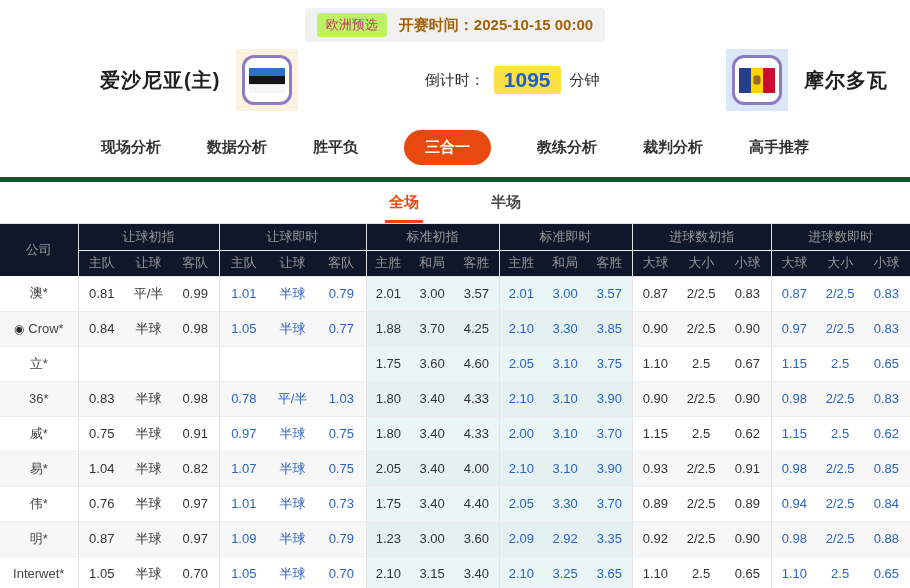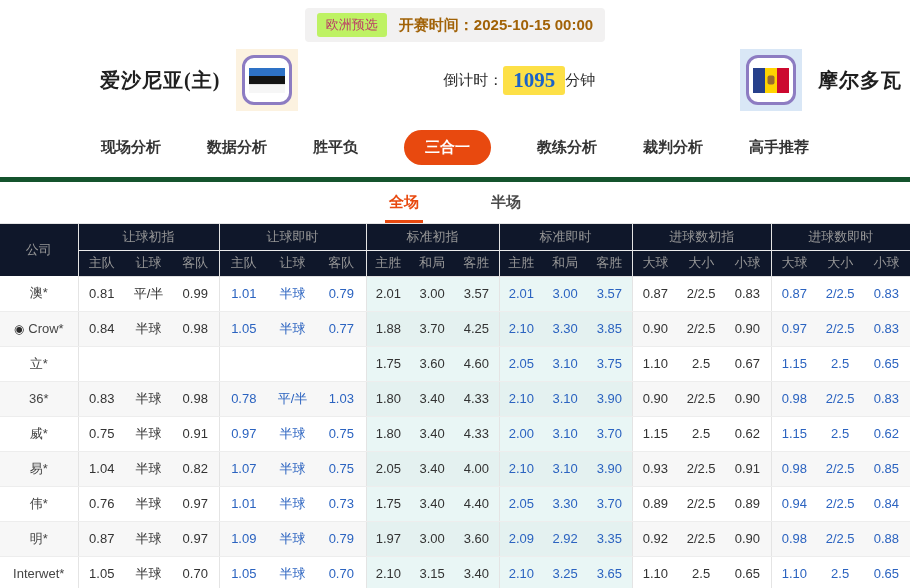--- a/index.html
+++ b/index.html
@@ -8,39 +8,39 @@
     width:910px; height:588px; overflow:hidden;
     background:#fff; color:#333;
     font-family:"Liberation Sans", "DejaVu Sans", sans-serif;
   }
   
   .topbar { display:flex; justify-content:center; padding-top:8px; }
   .top-pill { background:#f2f1f1; border-radius:4px; padding:5px 12px; display:flex; align-items:center; gap:12px; }
   .league-badge { background:#bef264; color:#bb3a66; font-size:13px; padding:3px 9px; border-radius:3px; }
   .kickoff { font-size:15px; font-weight:bold; color:#a16207; }
   
-  .teams { display:flex; align-items:center; padding:7px 0 9px;font-family:Liberation Serif, serif; }
+  .teams { display:flex; align-items:center; padding:7px 0 9px; }
   .team-side { display:flex; align-items:center; gap:16px; }
   .team-side.home { margin-left:100px; }
-  .team-side.away { margin-right:8px; }
+  .team-side.away { margin-right:22px; }
   .team-name { font-size:20px; font-weight:bold; color:#1f1f1f; letter-spacing:1px; }
   .flag-panel { padding:6px; }
   .flag-panel.home-bg { background:#fcf2e0; }
   .flag-panel.away-bg { background:#d9e7f6; }
   .flag-box { width:50px; height:50px; background:#fff; border:3px solid #8d7cc2; border-radius:12px;
               display:flex; align-items:center; justify-content:center; }
   .flag { width:36px; height:25px; display:flex; overflow:hidden; }
   .flag.h { flex-direction:column; }
   .ee-b { flex:1; background:#2e72c6; } .ee-k { flex:1; background:#141414; }
   .ee-w { flex:1; background:#f6f6f6; border-top:1px solid #e2e2e2; }
   .md-b { flex:1; background:#27408b; } .md-r { flex:1; background:#cc092f; }
   .md-y { flex:1; background:#ffd400; position:relative; }
   .md-y::after { content:""; position:absolute; left:50%; top:50%; width:7px; height:9px;
                  transform:translate(-50%,-50%); background:#9a6b2f; border-radius:2px; }
-  .countdown { flex:1; display:flex; align-items:center; justify-content:center; font-size:15px; color:#2b2b2b; }
+  .countdown { flex:1; display:flex; align-items:center; justify-content:center; gap:9px; font-size:15px; color:#2b2b2b; }
   .count-val { background:#fde047; color:#1a62c9; font-weight:bold; font-size:21px; padding:2px 10px; border-radius:3px; }
   
   .nav { display:flex; justify-content:center; align-items:center; gap:46px; padding:10px 16px 12px;
          font-size:15px; font-weight:bold; }
   .nav-tab { color:#333; cursor:pointer; white-space:nowrap; }
   .nav-tab.active { background:#e8490f; color:#fff; padding:8px 21px; border-radius:20px; }
   
   .subtabs { display:flex; justify-content:center; gap:64px; border-top:5px solid #14532d;
              border-bottom:1px solid #e5e5e5; font-size:15px; font-weight:bold; }
   .subtab { padding:11px 4px 8px; border-bottom:3px solid transparent; color:#4a4a4a; cursor:pointer; }
@@ -321,21 +321,21 @@
         <td class="live gend">0.84</td>
       </tr>
       <tr>
         <td class="company gend">明*</td>
         <td class="">0.87</td>
         <td class="">半球</td>
         <td class="gend">0.97</td>
         <td class="live">1.09</td>
         <td class="live">半球</td>
         <td class="live gend">0.79</td>
-        <td class="std">1.97</td>
+        <td class="std">1.23</td>
         <td class="std">3.00</td>
         <td class="std gend">3.60</td>
         <td class="live std">2.09</td>
         <td class="live std">2.92</td>
         <td class="live std gend">3.35</td>
         <td class="">0.92</td>
         <td class="">2/2.5</td>
         <td class="gend">0.90</td>
         <td class="live">0.98</td>
         <td class="live">2/2.5</td>

